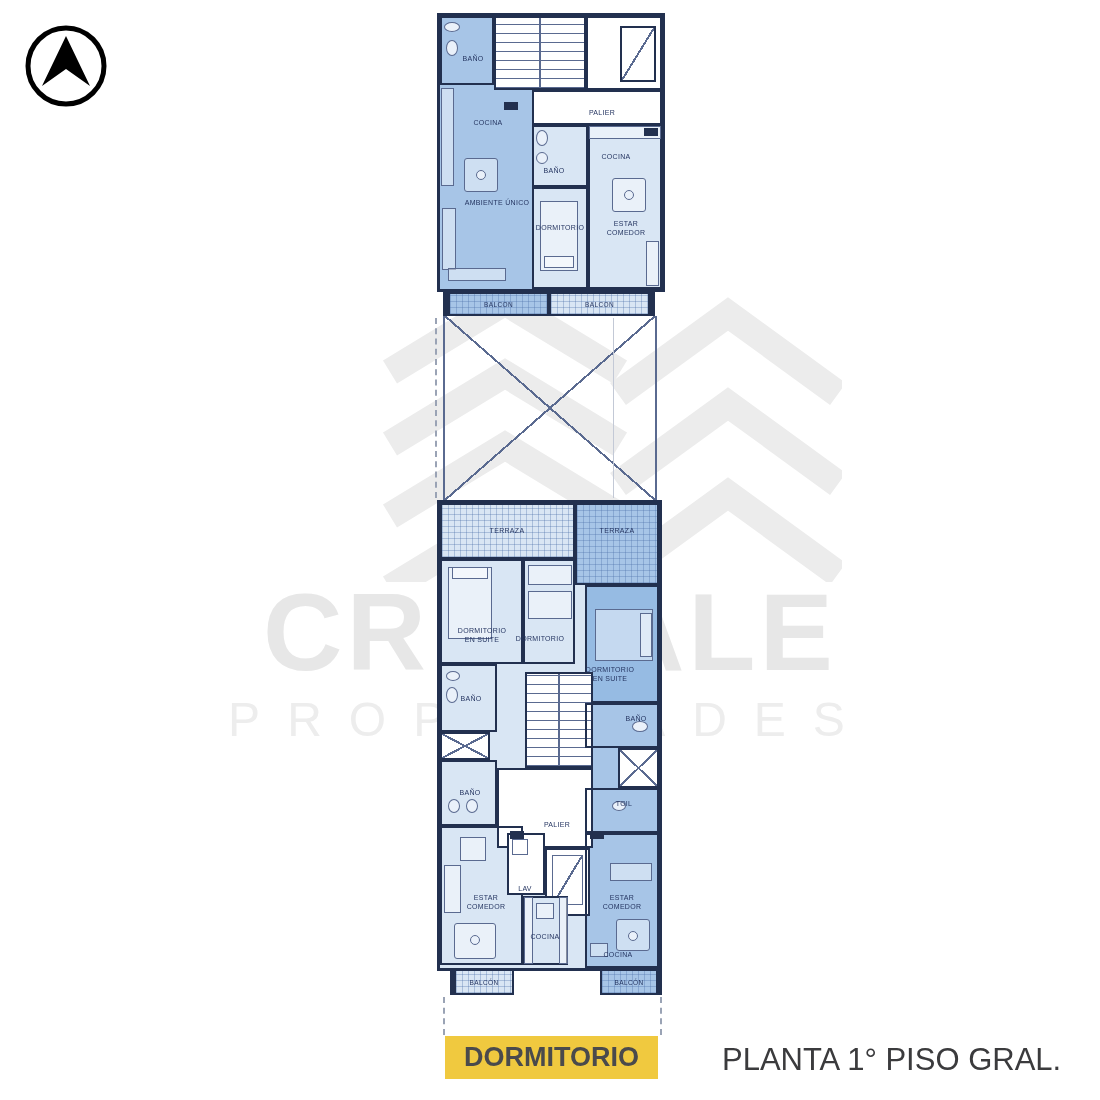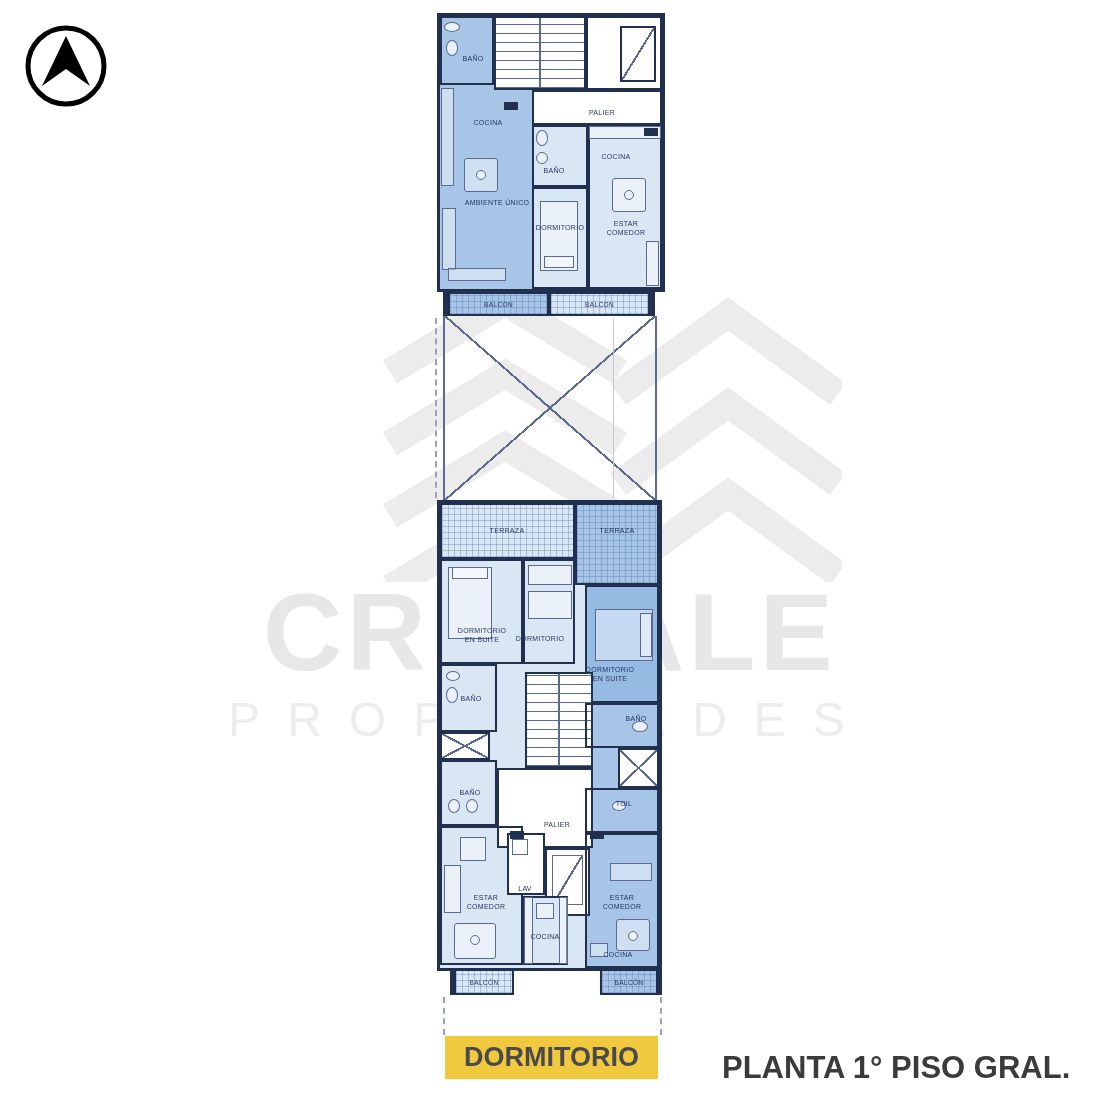--- a/index.html
+++ b/index.html
@@ -40,22 +40,22 @@
   
   .wm{position:absolute;left:0;top:0;width:1100px;height:1100px;z-index:0;}
   .wm1{position:absolute;left:145px;top:568px;width:810px;text-align:center;
        font-size:110px;font-weight:bold;letter-spacing:4px;color:var(--wm);}
   .wm2{position:absolute;left:145px;top:692px;width:810px;text-align:center;
        font-size:48px;font-weight:normal;letter-spacing:27px;color:var(--wm2);}
   .plan{z-index:2;}
   .badge{position:absolute;left:445px;top:1036px;width:213px;height:43px;background:var(--badge-bg);
          display:flex;align-items:center;justify-content:center;font-size:27px;font-weight:bold;
          color:#4a4a4c;z-index:4;}
-  .ptitle{position:absolute;left:722px;top:1042px;width:350px;font-size:31px;font-weight:bold;
-          color:var(--text-dark);letter-spacing:0;z-index:4;white-space:nowrap;margin-top:8px;}
+  .ptitle{position:absolute;left:722px;top:1042px;width:350px;font-size:31px;font-weight:normal;
+          color:var(--text-dark);letter-spacing:0;z-index:4;white-space:nowrap;}
   .dash{border-left:2px dashed #9aa3b5;width:0;z-index:1;}
   .voidbox{border-left:2px solid var(--line);border-right:2px solid var(--line);z-index:1;}
 </style>
 </head>
 <body>
 
 <div class="sheet">
 
   <svg class="z" style="left:24px;top:24px;" width="84" height="84" viewBox="0 0 84 84">
     <circle cx="42" cy="42" r="38" fill="none" stroke="#000" stroke-width="5"></circle>

